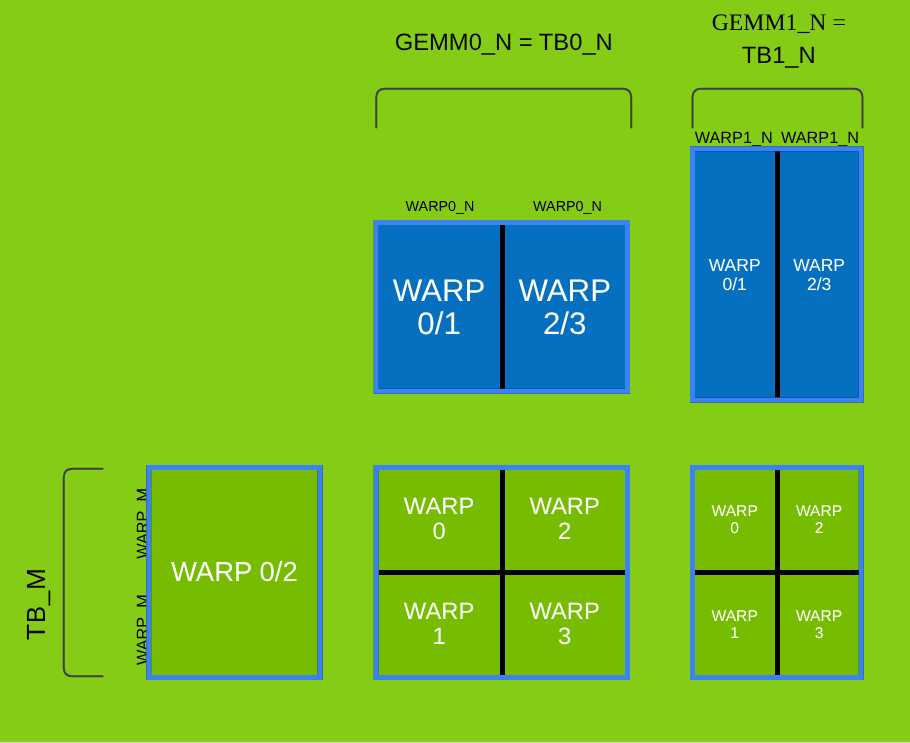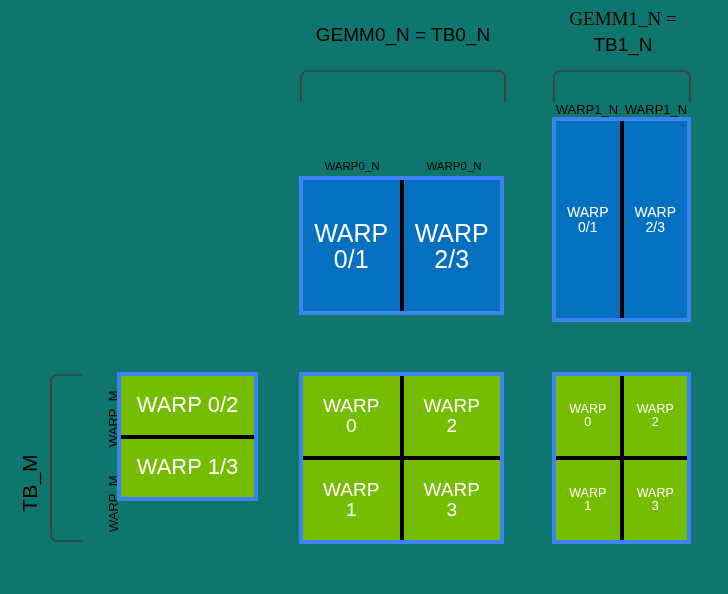--- a/index.html
+++ b/index.html
@@ -7,21 +7,21 @@
     padding: 0;
     background: #ffffff;
   }
   body {
     font-family: "Liberation Sans", sans-serif;
   }
   #canvas {
     position: relative;
     width: 728px;
     height: 594px;
-    background: #0f766e;
+    background: #84cc16;
     overflow: hidden;
   }
   .abs { position: absolute; }
 
   
   .heading {
     color: #000000;
     font-size: 19px;
     font-weight: 400;
     line-height: 26px;
@@ -153,28 +153,25 @@
 
   <div class="abs rot-label rot-tbm" style="left:18px; top:512px;">TB_M</div>
 
   <svg class="abs vbracket" style="left:46px; top:372px;" width="38" height="172" viewBox="0 0 38 172">
     <path d="M36,3 L12,3 Q5,3 5,10 L5,162 Q5,169 12,169 L36,169" fill="none" stroke="#3f3f3f" stroke-width="1.6" stroke-linecap="round"></path>
   </svg>
 
   <div class="abs rot-label rot-warpm" style="left:106px; top:447px;">WARP_M</div>
   <div class="abs rot-label rot-warpm" style="left:106px; top:532px;">WARP_M</div>
 
-  <div class="abs group green" style="left:117px; top:372px; width:141px; height:129px;">
+  <div class="abs group green" style="left:117px; top:372px; width:141px; height:172px;">
     <div class="col">
       <div class="cell f-lg">
         <span class="ln">WARP 0/2</span>
       </div>
-      <div class="cell f-lg">
-        <span class="ln">WARP 1/3</span>
-      </div>
     </div>
   </div>
 
   <div class="abs group green" style="left:299px; top:372px; width:205px; height:172px;">
     <div class="col">
       <div class="cell f-md">
         <span class="ln">WARP</span>
         <span class="ln">0</span>
       </div>
       <div class="cell f-md">

